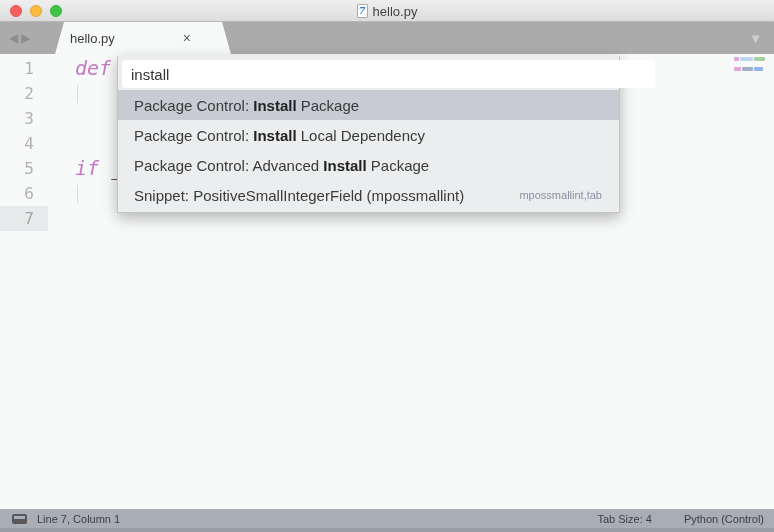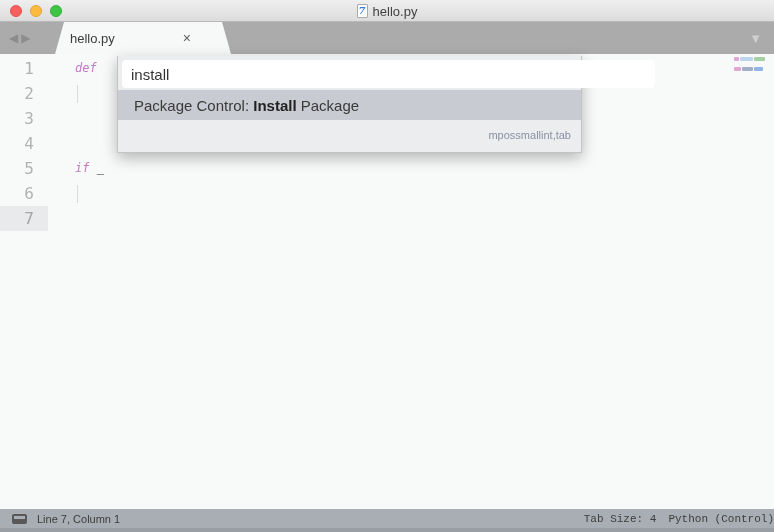--- a/index.html
+++ b/index.html
@@ -58,51 +58,51 @@
   }
   .lines{position:absolute;left:0;top:2px;width:774px;}
   .line{position:relative;height:25px;display:flex;align-items:center;}
   .gutter-num{
     width:48px;box-sizing:border-box;padding-right:14px;flex:none;
     text-align:right;font-family:"DejaVu Sans Mono",monospace;
     font-size:16px;color:#b2b2b2;height:25px;line-height:25px;
   }
   .line.active .gutter-num{background:#e8eaeb;color:#a5a5a5;}
   .code{
-    font-family:"DejaVu Sans Mono",monospace;font-size:12px;line-height:25px;
+    font-family:"DejaVu Sans Mono",monospace;font-size:20px;line-height:25px;
     padding-left:27px;white-space:pre;
   }
   .tok-keyword{color:#c678c3;font-style:italic;}
   .tok-plain{color:#222222;}
   .indent-guide{
     position:absolute;left:77px;top:4px;height:18px;width:0;
     border-left:1px solid #dadada;
   }
   
   .minimap{position:absolute;right:4px;top:3px;width:36px;}
   .mm-row{display:flex;gap:1px;margin-bottom:6px;}
   .mm-block{height:4px;border-radius:1px;}
   
   .palette{
-    position:absolute;left:117px;top:56px;width:465px;
+    position:absolute;left:117px;top:56px;width:503px;
     background:#ebedee;
     border:1px solid #c4c4c4;border-top:none;box-sizing:border-box;
     box-shadow:0 5px 14px rgba(0,0,0,.28);
     z-index:20;
   }
   .palette-input{
     display:block;width:533px;height:28px;margin:4px 4px 0 4px;box-sizing:border-box;
     border:none;outline:none;border-radius:4px;background:#ffffff;
     font-family:"Liberation Sans",sans-serif;font-size:15px;color:#333;
     padding:0 9px;
   }
   .palette-list{margin-top:2px;padding-bottom:2px;}
   .palette-item{
     height:30px;display:flex;align-items:center;
-    padding:0 10px 0 16px;box-sizing:border-box;
+    padding:0 17px 0 16px;box-sizing:border-box;
     font-size:15px;color:#3a3a3a;
   }
   .palette-item.selected{background:#c8cbd1;}
   .palette-item .seg-b{font-weight:bold;color:#222;}
   .palette-item .annotation{
     margin-left:auto;font-size:11px;color:#8b91a3;
   }
   
   .statusbar{
     position:absolute;left:0;top:509px;width:774px;height:19px;
@@ -110,21 +110,21 @@
     font-size:11px;color:#3e3e3e;
   }
   .status-left{display:flex;align-items:center;gap:10px;padding-left:12px;}
   .panel-icon{
     width:15px;height:10px;border:2px solid #585858;border-radius:2px;
     box-sizing:border-box;position:relative;background:transparent;
   }
   .panel-icon::after{
     content:"";position:absolute;left:0px;right:0px;bottom:0px;height:3px;background:#585858;
   }
-  .status-right{margin-left:auto;display:flex;gap:12px;font-family:Liberation Mono, monospace;}
+  .status-right{margin-left:auto;display:flex;gap:32px;padding-right:10px;}
   .window-bottom{
     position:absolute;left:0;top:528px;width:774px;height:4px;background:#999da4;
   }
 </style>
 </head>
 <body>
 
 <div class="titlebar">
   <div class="lights">
     <div class="light red"></div>
@@ -198,20 +198,27 @@
     </div>
 </div>
 
 <div class="palette">
   <input class="palette-input" type="text" value="install" style="">
   <div class="palette-list" id="palette-list">
       <div class="palette-item selected">
         <span><span>Package Control: </span><span class="seg-b">Install</span><span> Package</span></span>
       </div>
       <div class="palette-item">
+        <span><span>Package Control: </span><span class="seg-b">Install</span><span> Local Dependency</span></span>
+      </div>
+      <div class="palette-item">
+        <span><span>Package Control: Advanced </span><span class="seg-b">Install</span><span> Package</span></span>
+      </div>
+      <div class="palette-item">
+        <span><span>Snippet: PositiveSmallIntegerField (mpossmallint)</span></span>
         <span class="annotation">mpossmallint,tab</span>
       </div>
     </div>
 </div>
 
 <div class="statusbar">
   <div class="status-left">
     <div class="panel-icon"></div>
     <span>Line 7, Column 1</span>
   </div>

